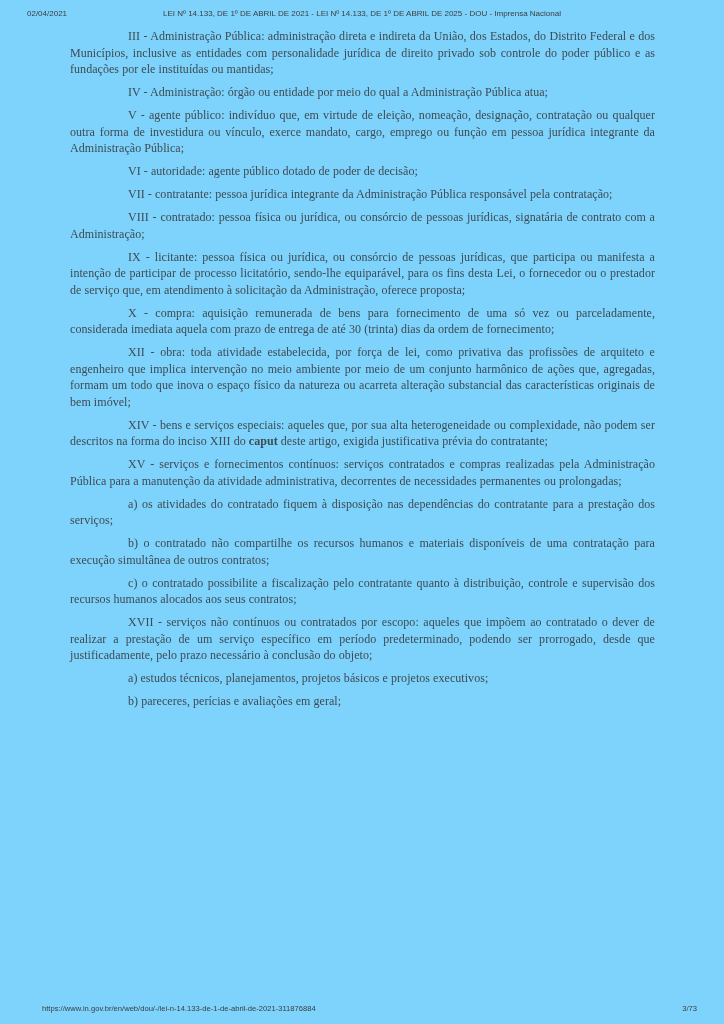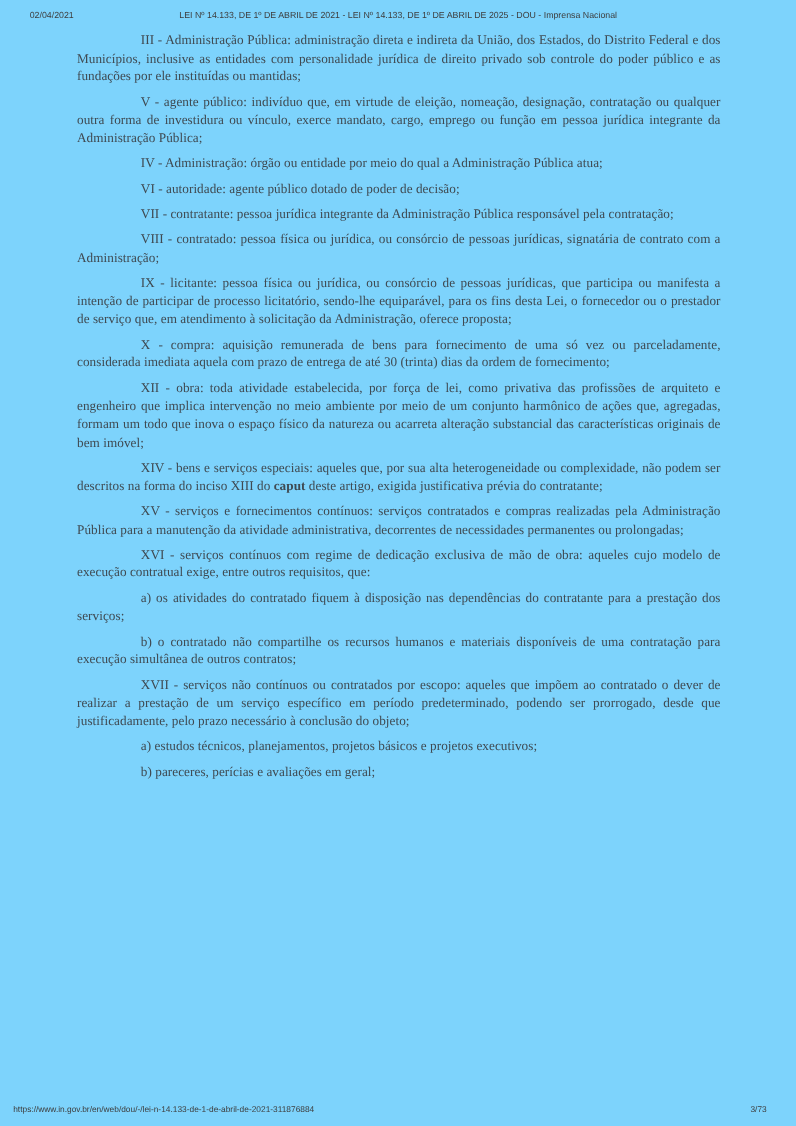--- a/index.html
+++ b/index.html
@@ -37,48 +37,48 @@
     font-family: Liberation Serif, serif;
   }
   .content p b { font-weight: bold; }
   
   .page-footer {
     position: absolute;
     bottom: 11px; left: 0; right: 0; height: 10px;
     font-size: 7.6px;
     color: #3d3d3d;
   }
-  .footer-url { position: absolute; left: 12px; bottom: 0; white-space: nowrap; }
+  .footer-url { position: absolute; left: 42px; bottom: 0; white-space: nowrap; }
   .footer-page { position: absolute; right: 27px; bottom: 0; white-space: nowrap; }
 </style>
 </head>
 <body>
 
 <div class="page">
 
   <div class="page-header">
     <span class="header-date">02/04/2021</span>
     <span class="header-title">LEI Nº 14.133, DE 1º DE ABRIL DE 2021 - LEI Nº 14.133, DE 1º DE ABRIL DE 2025 - DOU - Imprensa Nacional</span>
   </div>
 
   <div class="content" id="paragraphs-container">
       <p><span>III - Administração Pública: administração direta e indireta da União, dos Estados, do Distrito Federal e dos Municípios, inclusive as entidades com personalidade jurídica de direito privado sob controle do poder público e as fundações por ele instituídas ou mantidas;</span></p>
+      <p><span>IV - Administração: órgão ou entidade por meio do qual a Administração Pública atua;</span></p>
       <p><span>V - agente público: indivíduo que, em virtude de eleição, nomeação, designação, contratação ou qualquer outra forma de investidura ou vínculo, exerce mandato, cargo, emprego ou função em pessoa jurídica integrante da Administração Pública;</span></p>
-      <p><span>IV - Administração: órgão ou entidade por meio do qual a Administração Pública atua;</span></p>
       <p><span>VI - autoridade: agente público dotado de poder de decisão;</span></p>
       <p><span>VII - contratante: pessoa jurídica integrante da Administração Pública responsável pela contratação;</span></p>
       <p><span>VIII - contratado: pessoa física ou jurídica, ou consórcio de pessoas jurídicas, signatária de contrato com a Administração;</span></p>
       <p><span>IX - licitante: pessoa física ou jurídica, ou consórcio de pessoas jurídicas, que participa ou manifesta a intenção de participar de processo licitatório, sendo-lhe equiparável, para os fins desta Lei, o fornecedor ou o prestador de serviço que, em atendimento à solicitação da Administração, oferece proposta;</span></p>
       <p><span>X - compra: aquisição remunerada de bens para fornecimento de uma só vez ou parceladamente, considerada imediata aquela com prazo de entrega de até 30 (trinta) dias da ordem de fornecimento;</span></p>
       <p><span>XII - obra: toda atividade estabelecida, por força de lei, como privativa das profissões de arquiteto e engenheiro que implica intervenção no meio ambiente por meio de um conjunto harmônico de ações que, agregadas, formam um todo que inova o espaço físico da natureza ou acarreta alteração substancial das características originais de bem imóvel;</span></p>
       <p><span>XIV - bens e serviços especiais: aqueles que, por sua alta heterogeneidade ou complexidade, não podem ser descritos na forma do inciso XIII do </span><b>caput</b><span> deste artigo, exigida justificativa prévia do contratante;</span></p>
       <p><span>XV - serviços e fornecimentos contínuos: serviços contratados e compras realizadas pela Administração Pública para a manutenção da atividade administrativa, decorrentes de necessidades permanentes ou prolongadas;</span></p>
-      <p><span>XVI - serviços contínuos com regime de dedicação exclusiva de mão de obra: aqueles cujo modelo de execução contratual exige, entre outros requisitos, que:</span></p>
       <p><span>a) os atividades do contratado fiquem à disposição nas dependências do contratante para a prestação dos serviços;</span></p>
       <p><span>b) o contratado não compartilhe os recursos humanos e materiais disponíveis de uma contratação para execução simultânea de outros contratos;</span></p>
+      <p><span>c) o contratado possibilite a fiscalização pelo contratante quanto à distribuição, controle e supervisão dos recursos humanos alocados aos seus contratos;</span></p>
       <p><span>XVII - serviços não contínuos ou contratados por escopo: aqueles que impõem ao contratado o dever de realizar a prestação de um serviço específico em período predeterminado, podendo ser prorrogado, desde que justificadamente, pelo prazo necessário à conclusão do objeto;</span></p>
       <p><span>a) estudos técnicos, planejamentos, projetos básicos e projetos executivos;</span></p>
       <p><span>b) pareceres, perícias e avaliações em geral;</span></p>
     </div>
 
   <div class="page-footer">
     <span class="footer-url">https://www.in.gov.br/en/web/dou/-/lei-n-14.133-de-1-de-abril-de-2021-311876884</span>
     <span class="footer-page">3/73</span>
   </div>
 

